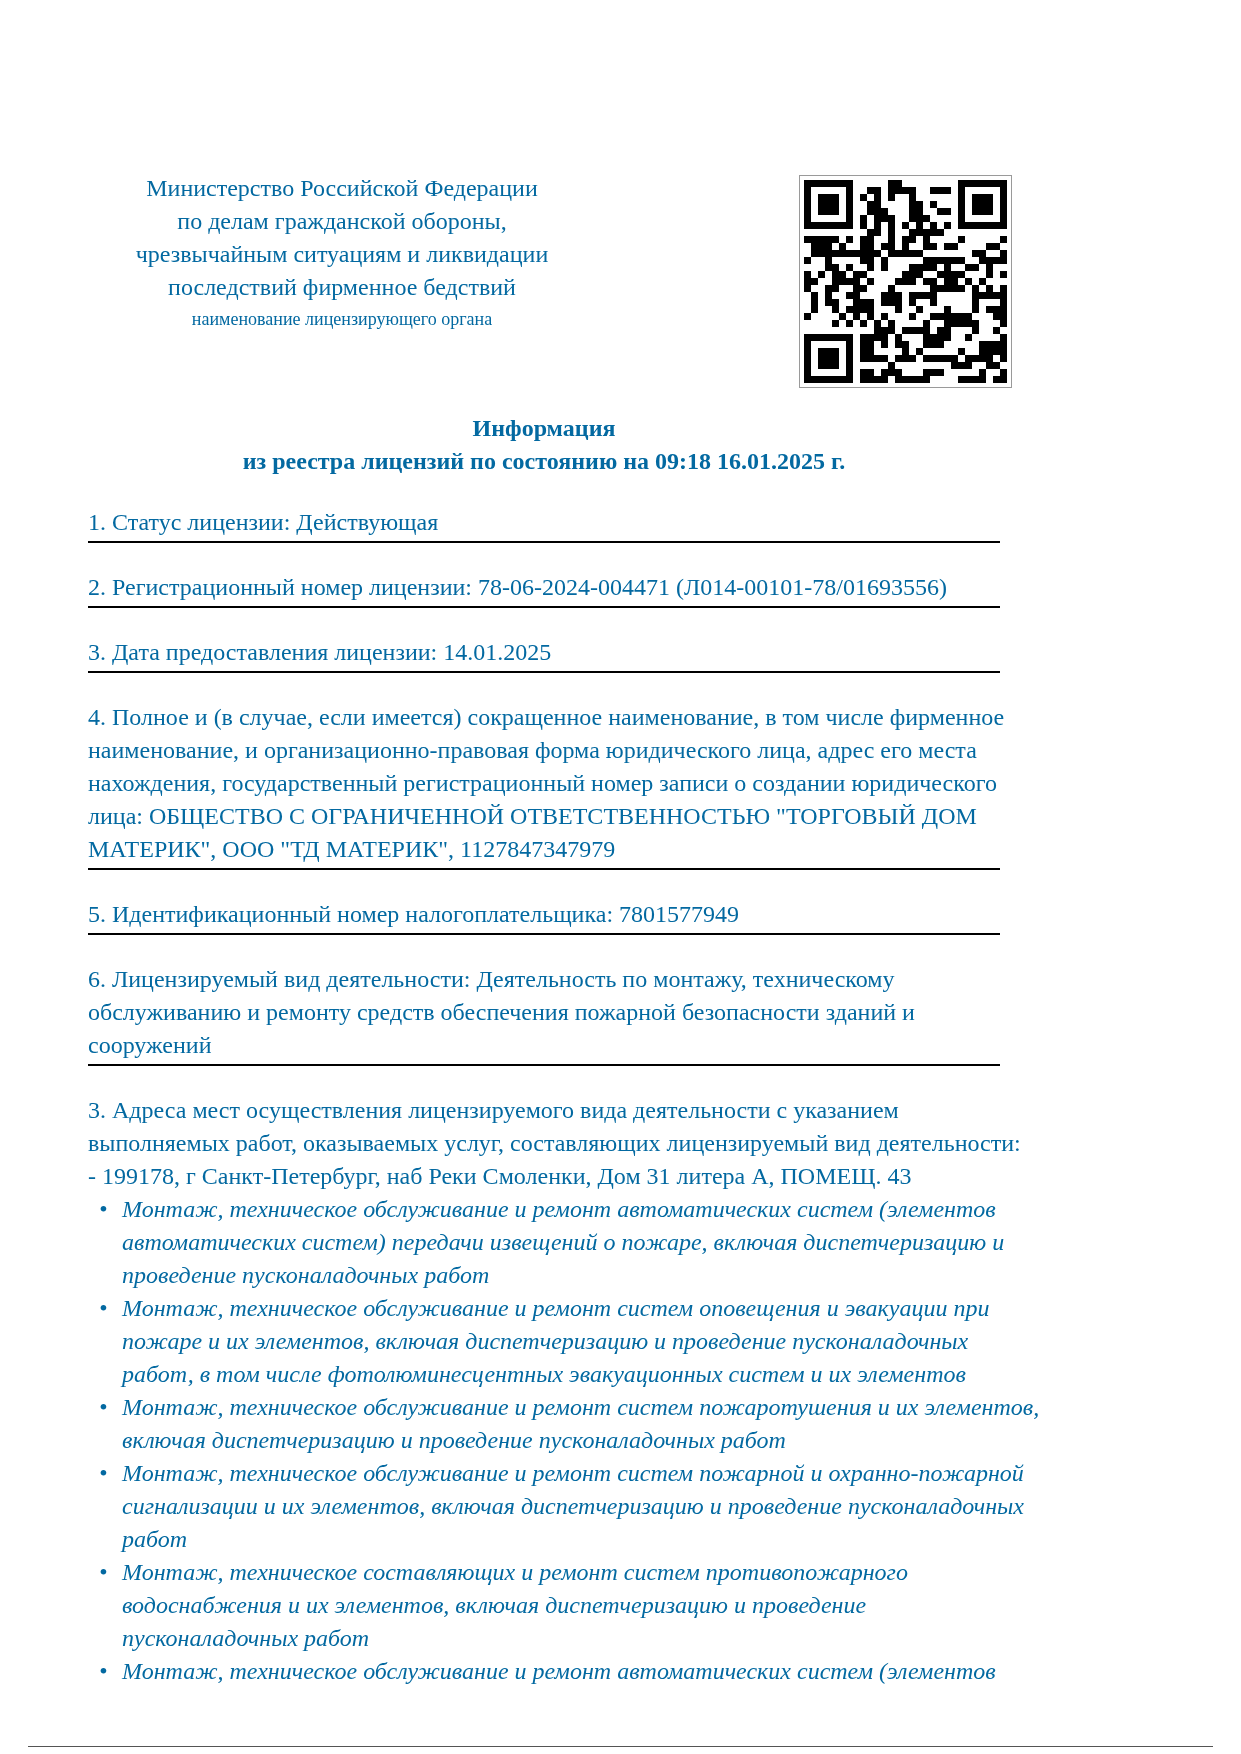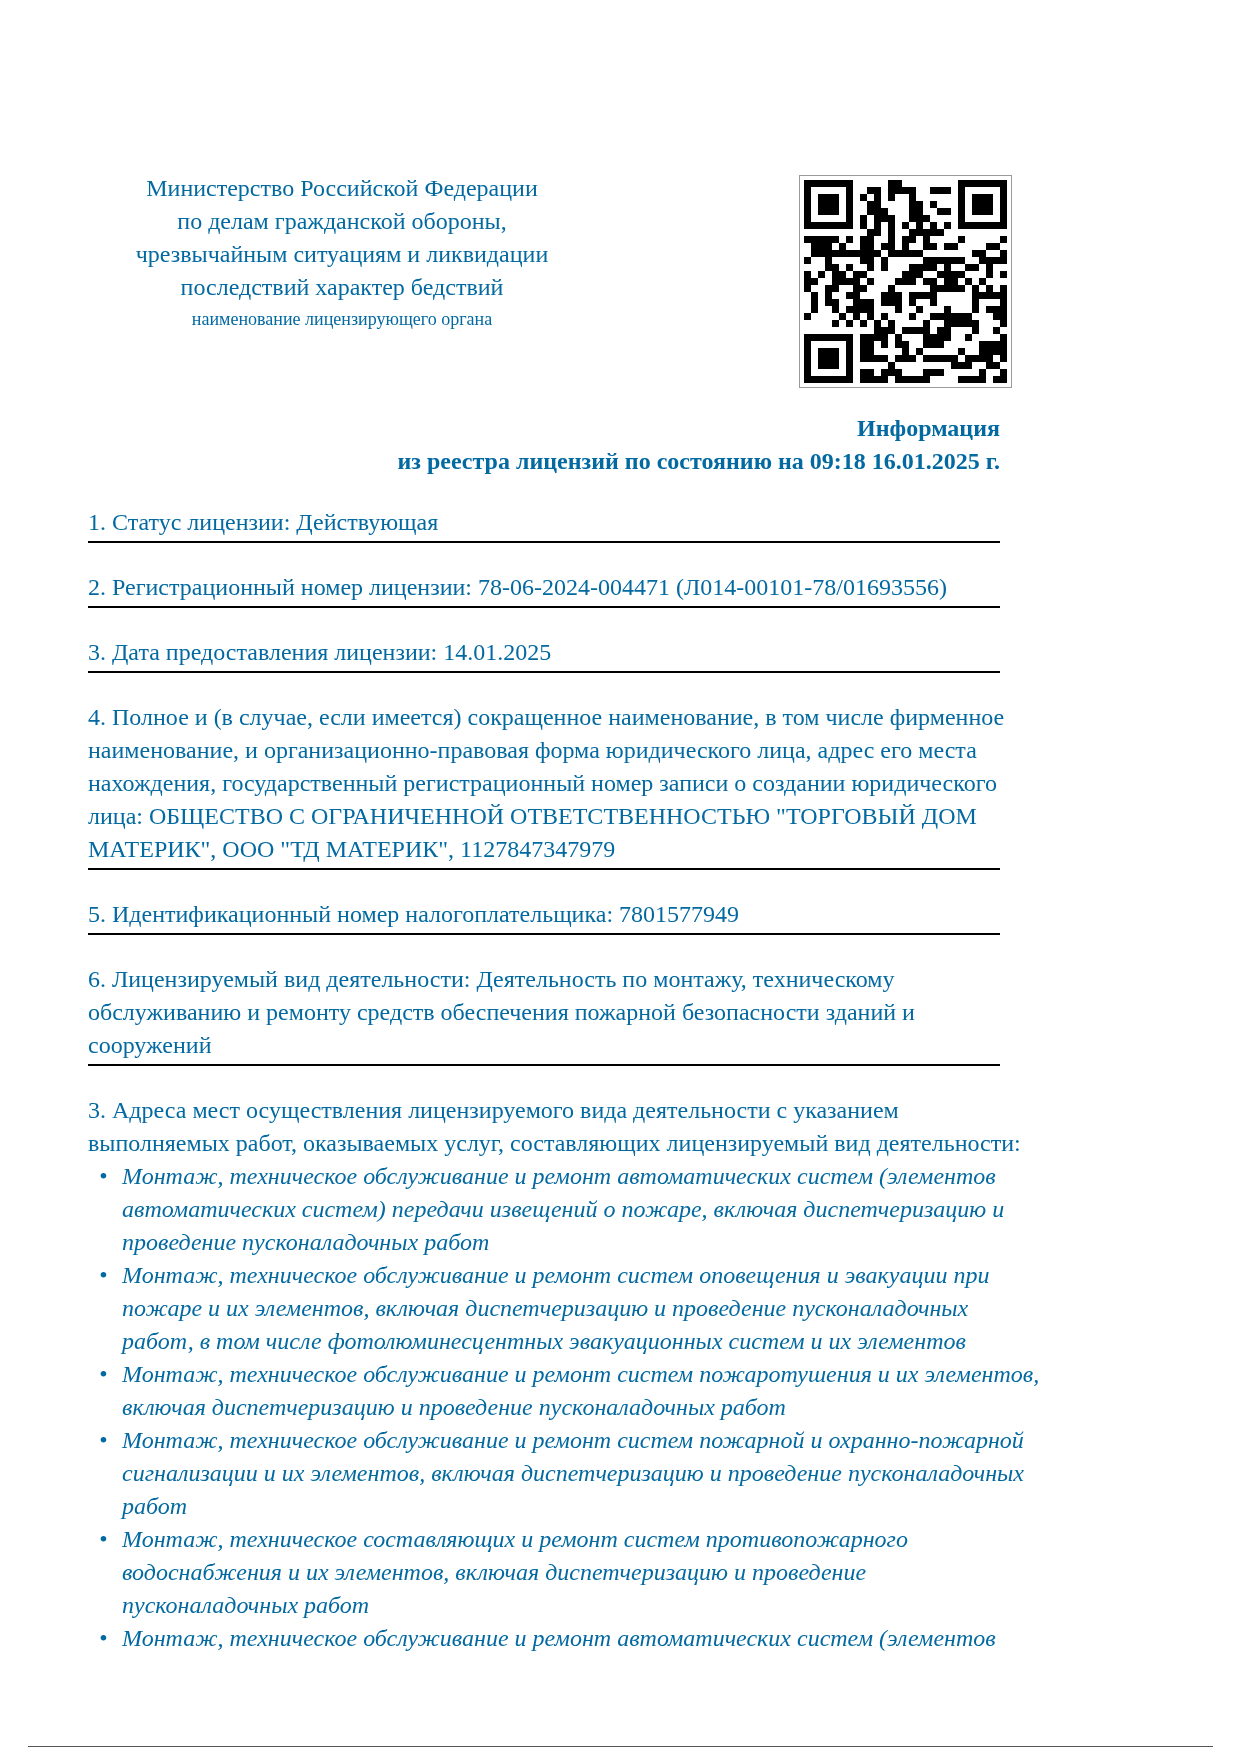--- a/index.html
+++ b/index.html
@@ -45,21 +45,21 @@
   .main {
     position: absolute;
     left: 88px;
     top: 412px;
     width: 955px;
     font-size: 24px;
     line-height: 33px;
   }
   .doc-title {
     width: 912px;
-    text-align: right;
+    text-align: center;
     font-weight: bold;
   }
   .field { margin-top: 28px; }
   .field-rule {
     width: 912px;
     height: 2px;
     background: #000000;
     margin-top: 2px;
   }
   .addresses { margin-top: 28px; }
@@ -101,21 +101,21 @@
 </style>
 </head>
 <body>
 
 <div class="page">
 
   <div class="authority">
     <div>Министерство Российской Федерации</div>
     <div>по делам гражданской обороны,</div>
     <div>чрезвычайным ситуациям и ликвидации</div>
-    <div>последствий характер бедствий</div>
+    <div>последствий фирменное бедствий</div>
     <div class="authority-caption">наименование лицензирующего органа</div>
   </div>
 
   <div class="qr-box" id="qr"><svg width="203" height="203" xmlns="http://www.w3.org/2000/svg" fill="#000">
         <rect x="0" y="0" width="7" height="7"></rect>
         <rect x="7" y="0" width="7" height="7"></rect>
         <rect x="14" y="0" width="7" height="7"></rect>
         <rect x="21" y="0" width="7" height="7"></rect>
         <rect x="28" y="0" width="7" height="7"></rect>
         <rect x="35" y="0" width="7" height="7"></rect>
@@ -574,20 +574,21 @@
       <div class="field-rule"></div>
     </div>
 
     <div class="field">
       <div>6. Лицензируемый вид деятельности: Деятельность по монтажу, техническому обслуживанию и ремонту средств обеспечения пожарной безопасности зданий и сооружений</div>
       <div class="field-rule"></div>
     </div>
 
     <div class="addresses">
       <div>3. Адреса мест осуществления лицензируемого вида деятельности с указанием выполняемых работ, оказываемых услуг, составляющих лицензируемый вид деятельности:</div>
+      <div>- 199178, г Санкт-Петербург, наб Реки Смоленки, Дом 31 литера А, ПОМЕЩ. 43</div>
       <ul class="works">
         <li class="work">Монтаж, техническое обслуживание и ремонт автоматических систем (элементов автоматических систем) передачи извещений о пожаре, включая диспетчеризацию и проведение пусконаладочных работ</li>
         <li class="work">Монтаж, техническое обслуживание и ремонт систем оповещения и эвакуации при пожаре и их элементов, включая диспетчеризацию и проведение пусконаладочных работ, в том числе фотолюминесцентных эвакуационных систем и их элементов</li>
         <li class="work">Монтаж, техническое обслуживание и ремонт систем пожаротушения и их элементов, включая диспетчеризацию и проведение пусконаладочных работ</li>
         <li class="work">Монтаж, техническое обслуживание и ремонт систем пожарной и охранно-пожарной сигнализации и их элементов, включая диспетчеризацию и проведение пусконаладочных работ</li>
         <li class="work">Монтаж, техническое составляющих и ремонт систем противопожарного водоснабжения и их элементов, включая диспетчеризацию и проведение пусконаладочных работ</li>
         <li class="work">Монтаж, техническое обслуживание и ремонт автоматических систем (элементов</li>
       </ul>
     </div>
 

